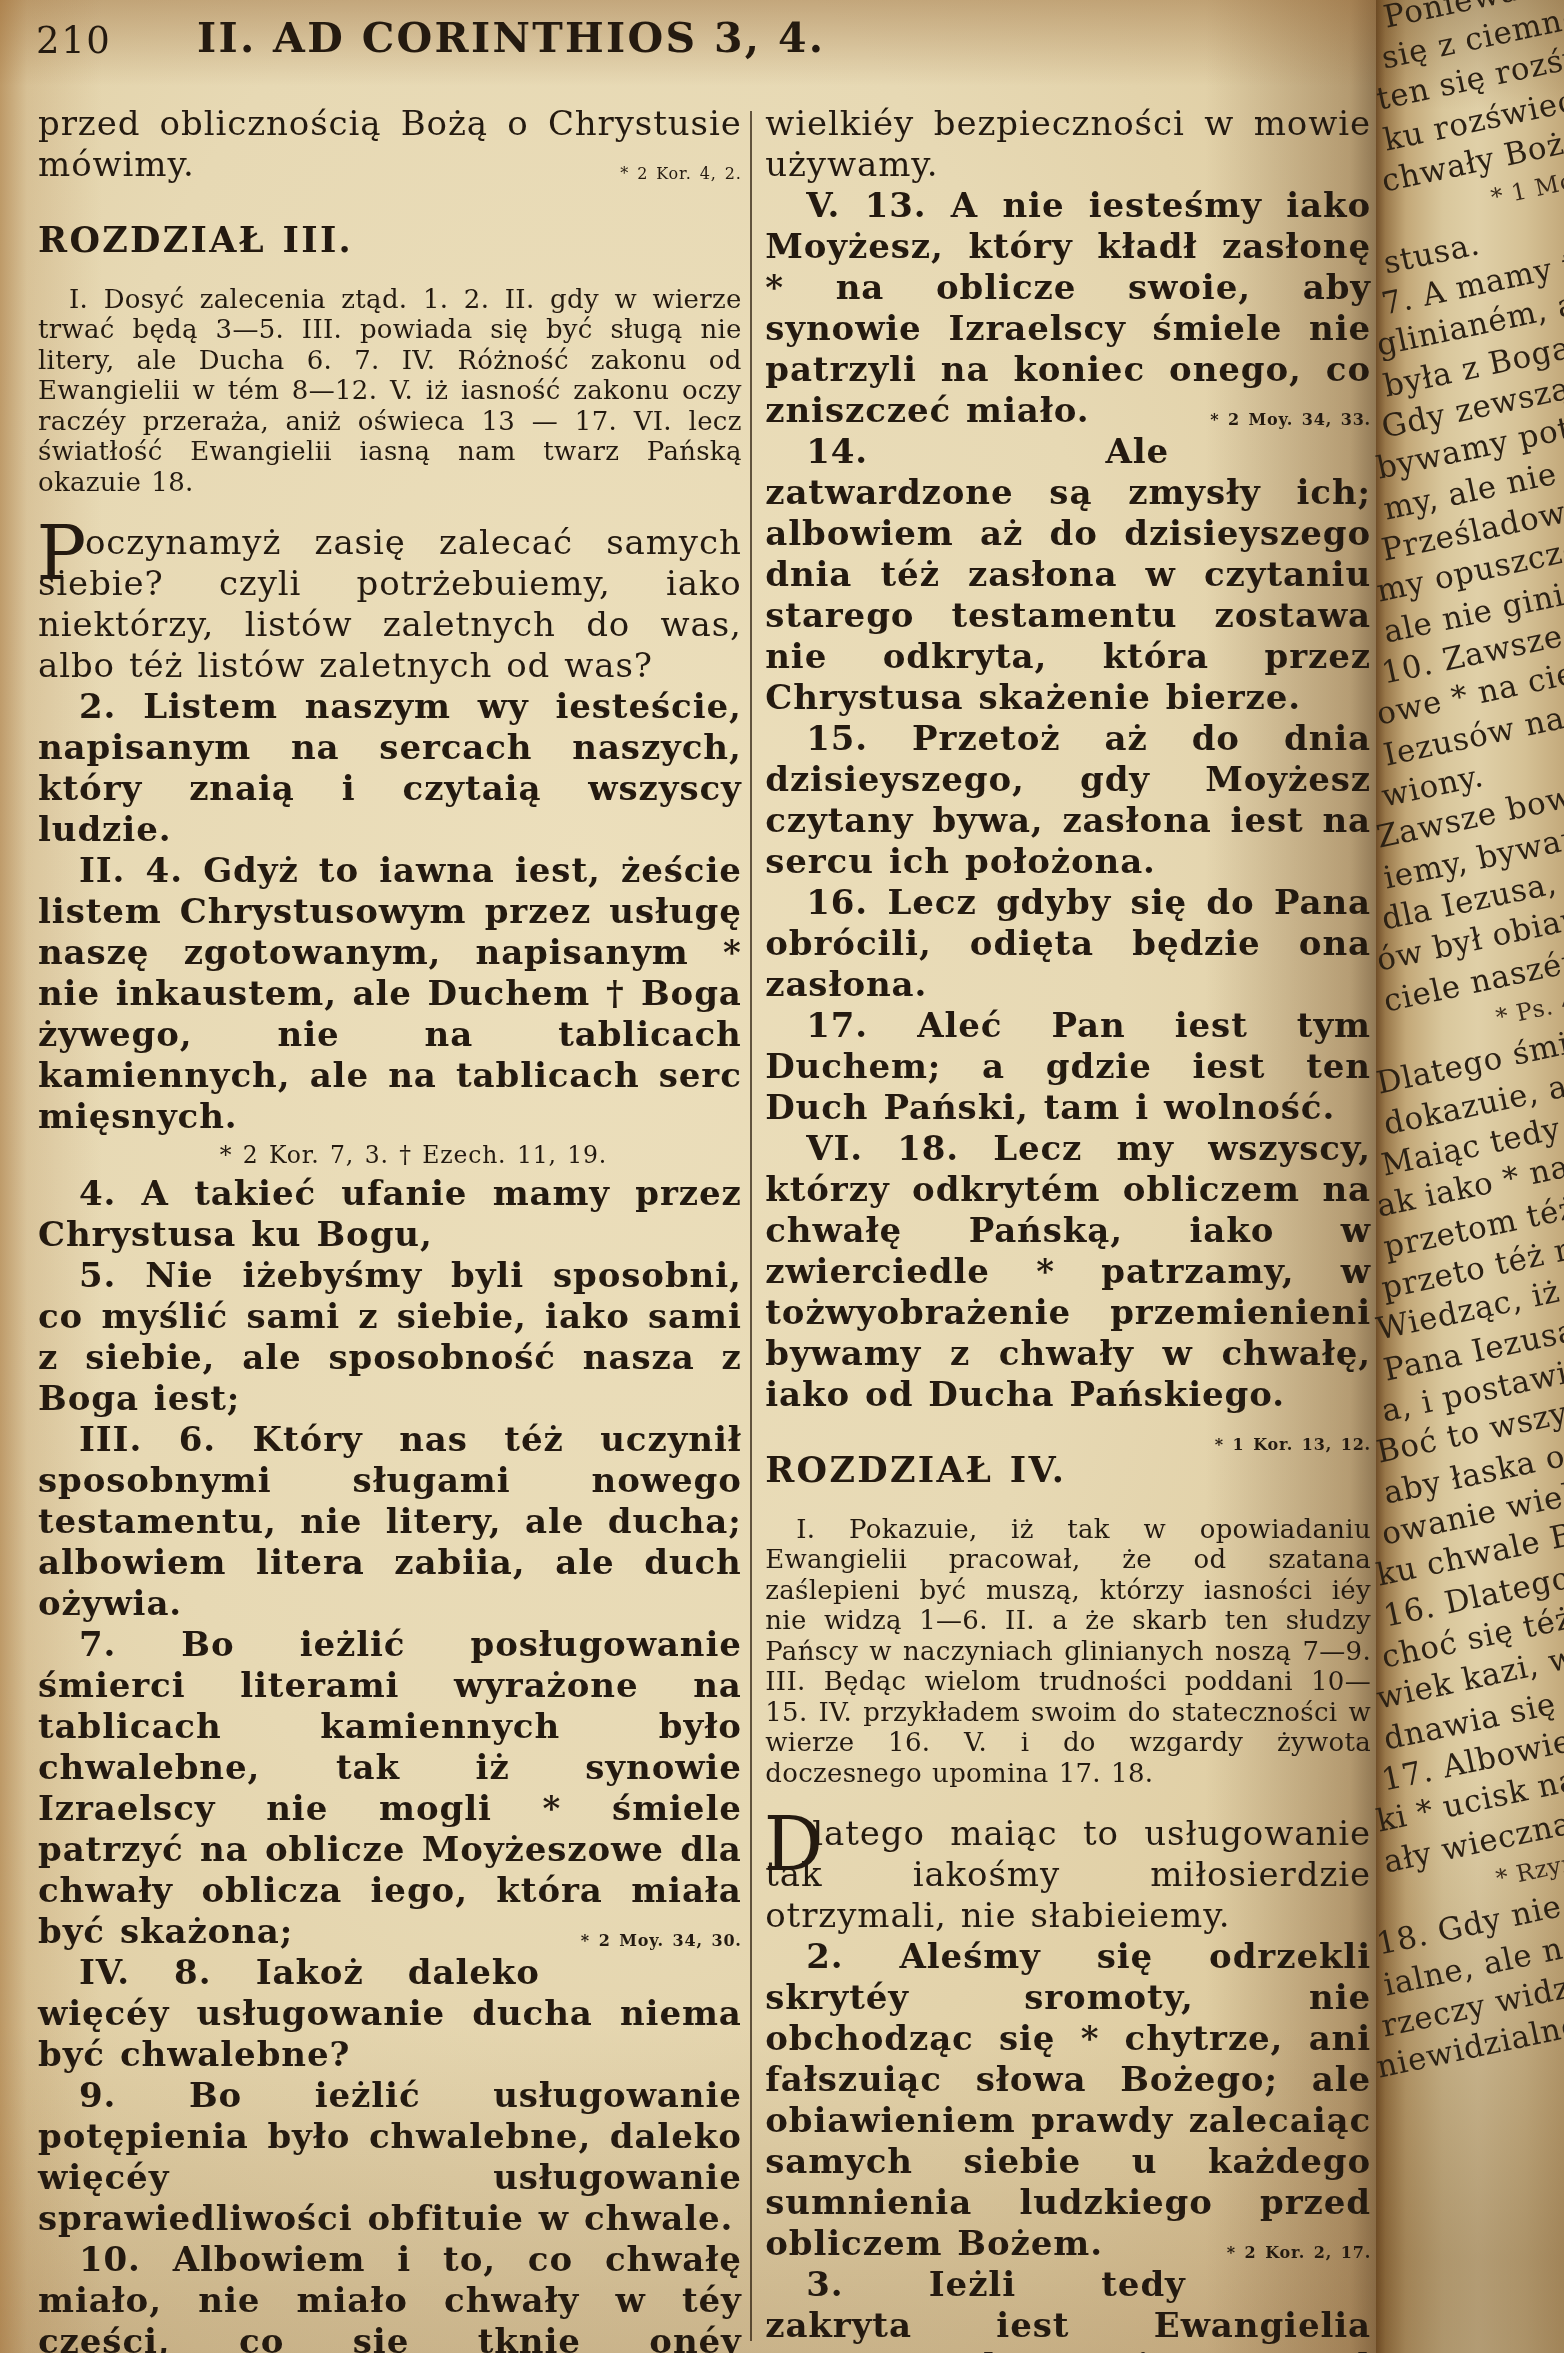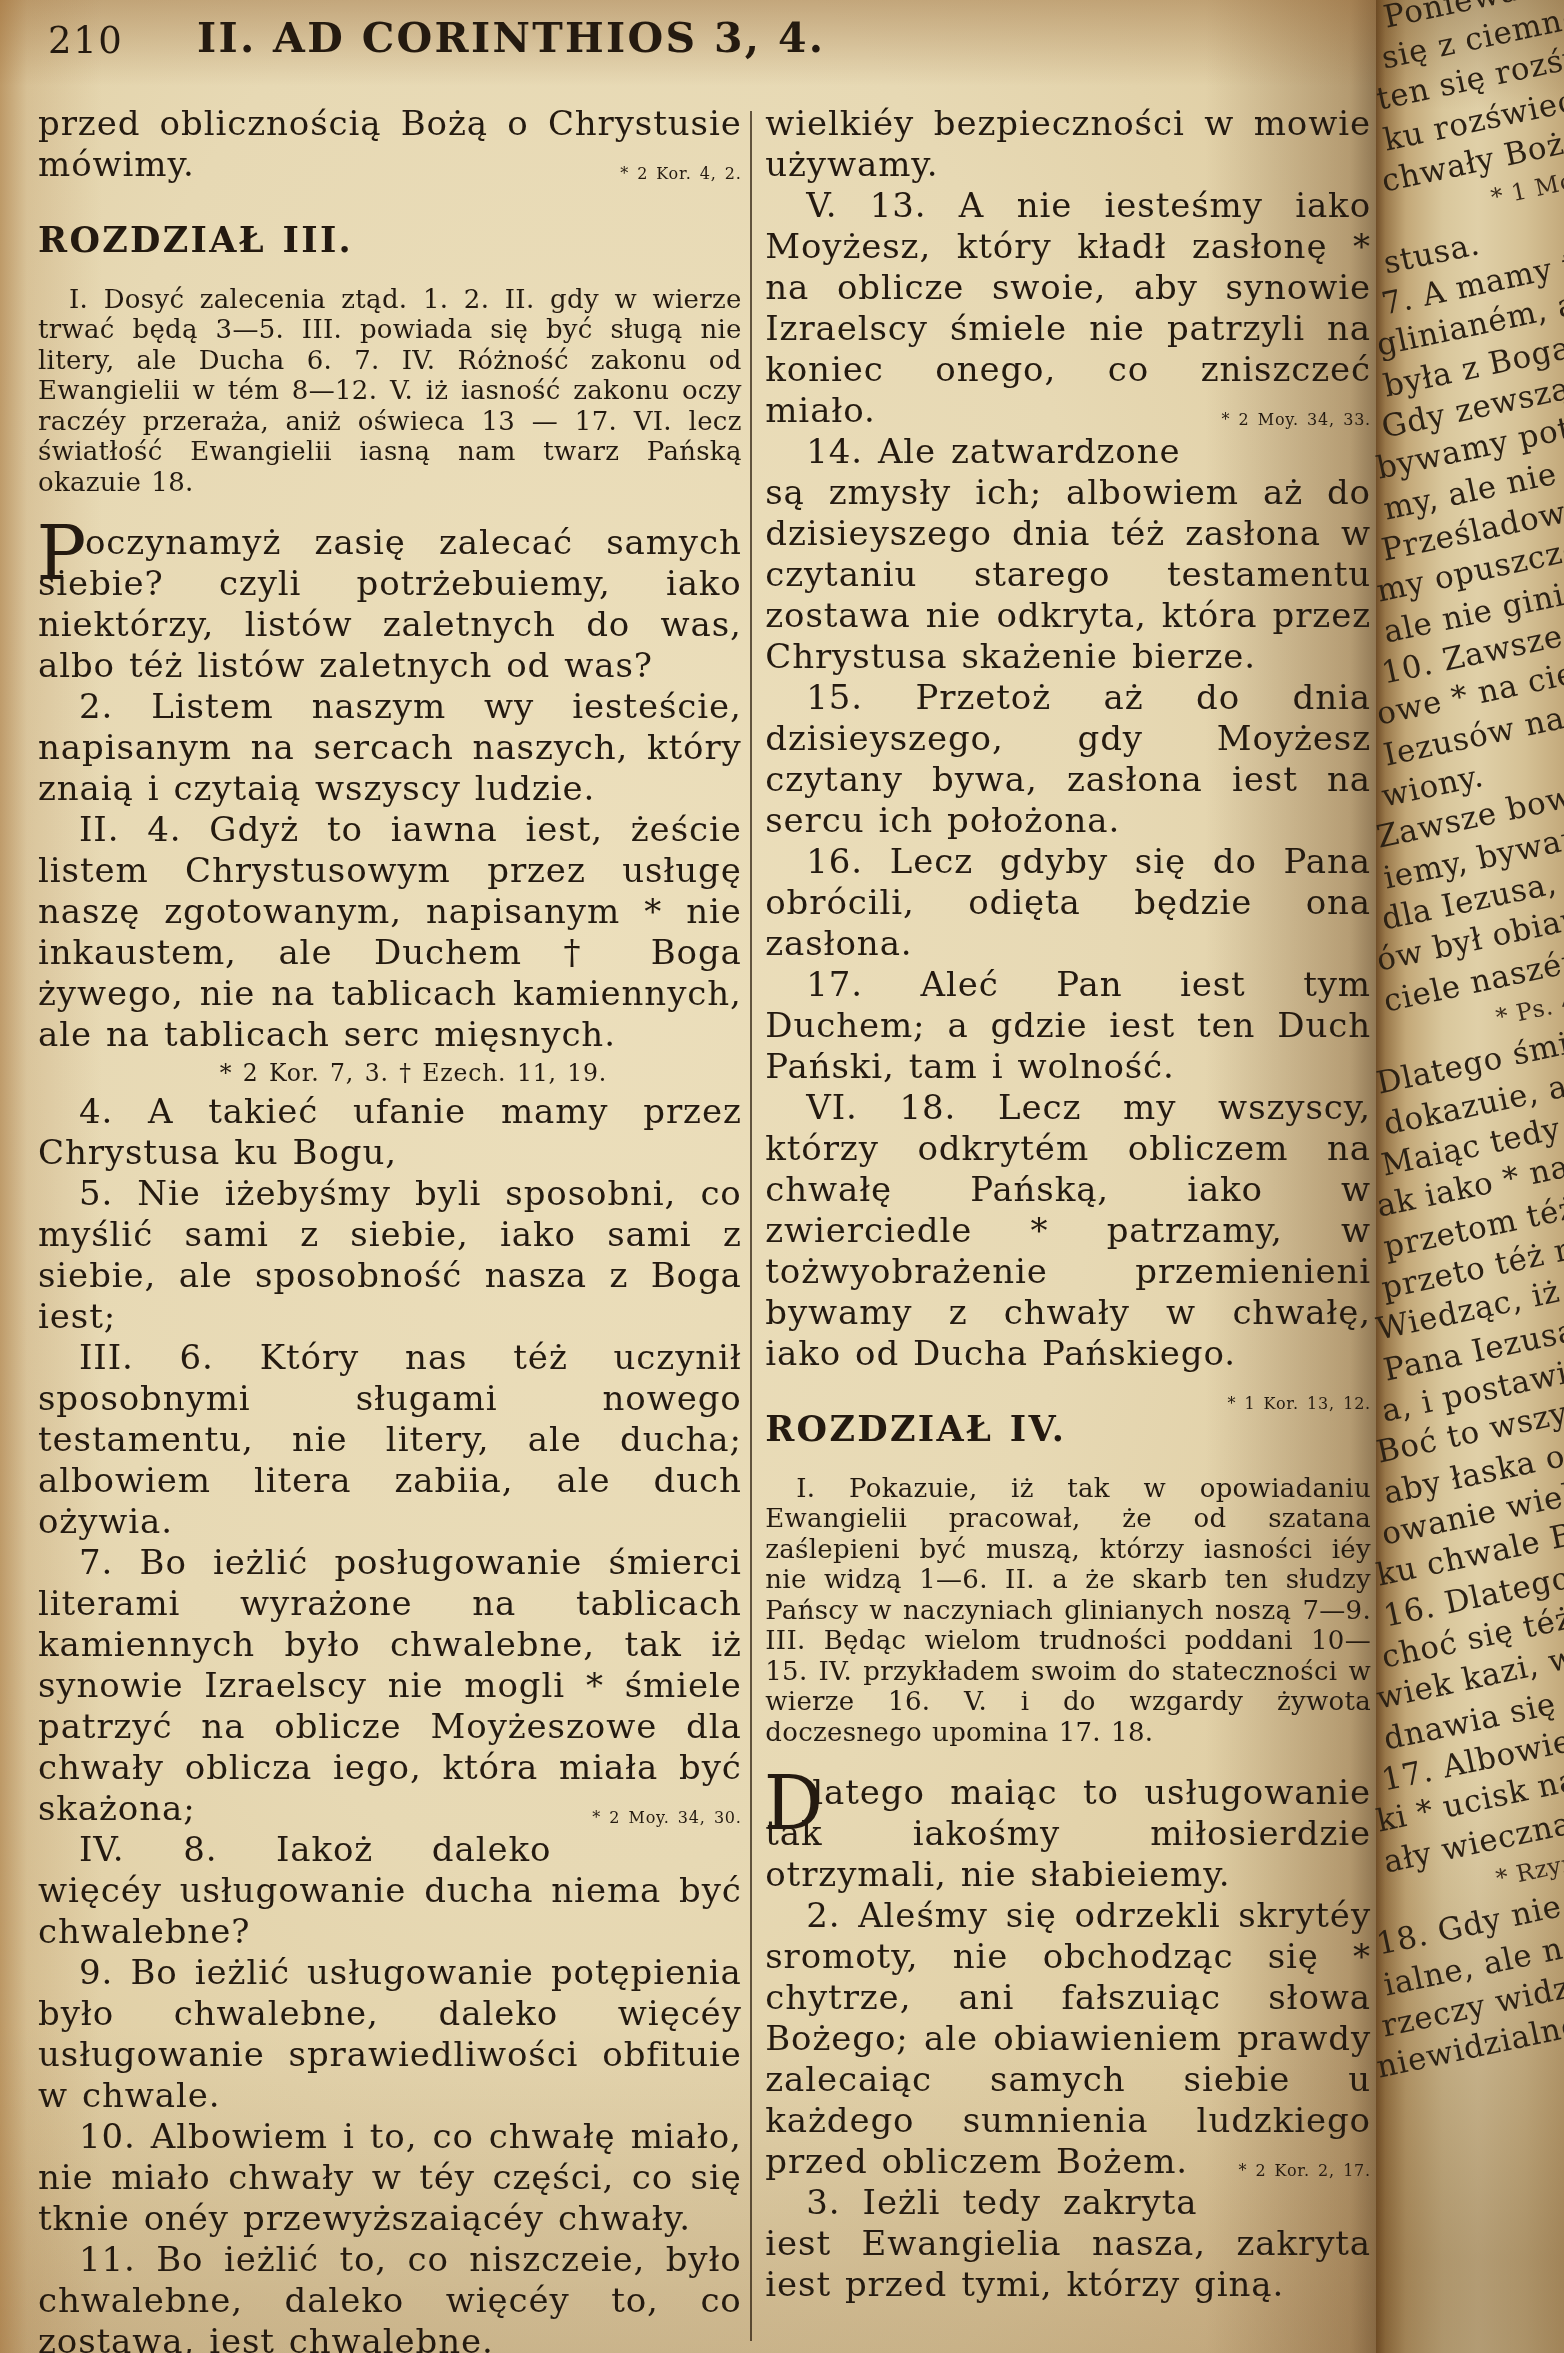--- a/index.html
+++ b/index.html
@@ -27,36 +27,36 @@
       linear-gradient(to right,#6f4d28 0,#99784a 9.4px,#c3a878 30px,#d9c79c 67px,#e0d0a8 102px,#d5c195 149px,#c3a97b 189px);
   }
   .next-lines{position:absolute;left:6.3px;top:-3.1px;width:360px;}
   .nline{display:block;height:41px;line-height:41px;font-size:31px;white-space:nowrap;
          letter-spacing:0.8px;color:#2c2114;transform:rotate(-12deg);transform-origin:0 50%;}
   .nline:nth-child(3n){margin-left:-5.5px;}
   .nline:nth-child(3n+1){margin-left:1.6px;}
   .nline--small{font-size:23.5px;padding-left:117px;color:#38291a;}
 
   
-  .page-number{position:absolute;left:48px;top:19px;font-size:37px;letter-spacing:1.6px;}
+  .page-number{position:absolute;left:36px;top:19px;font-size:37px;letter-spacing:1.6px;}
   .running-title{position:absolute;left:197px;top:14px;width:567px;text-align:right;
                  font-size:41px;font-weight:700;letter-spacing:2.3px;white-space:nowrap;}
 
   
   .divider{position:absolute;left:750px;top:111px;width:2.3px;height:2230px;
            background:rgba(44,30,14,.72);}
 
   
   .columns{position:absolute;left:38px;top:103px;width:1333px;display:flex;}
   .col{font-size:34px;line-height:41px;text-align:justify;letter-spacing:0.9px;word-spacing:2.3px;}
   .col--left{width:704px;margin-right:23.5px;}
   .col--right{width:606px;margin-left:0;}
 
   .blk{margin:0;}
-  .blk--para{text-indent:41px;}
+  .blk--para{text-indent:41px;font-weight:bold;}
   .blk--cont{text-indent:0;}
   .blk--drop{position:relative;text-indent:47px;margin-top:4.7px;}
   .dropcap{position:absolute;left:-1.6px;top:-6.3px;font-size:74px;line-height:74px;text-indent:0;}
   .blk--heading{text-align:left;font-size:35px;font-weight:700;letter-spacing:2.3px;
                 margin:34px 0 23.5px 0;text-indent:0;}
   .blk--summary{font-size:26px;line-height:30.5px;letter-spacing:0.3px;word-spacing:1.6px;
                 text-indent:31px;margin-bottom:25px;}
   .blk--refline{font-size:23.5px;line-height:36px;text-align:center;text-indent:0;
                 letter-spacing:0.8px;padding-left:47px;}
   .ref{float:right;font-size:16px;letter-spacing:0.8px;padding-top:9.4px;}

